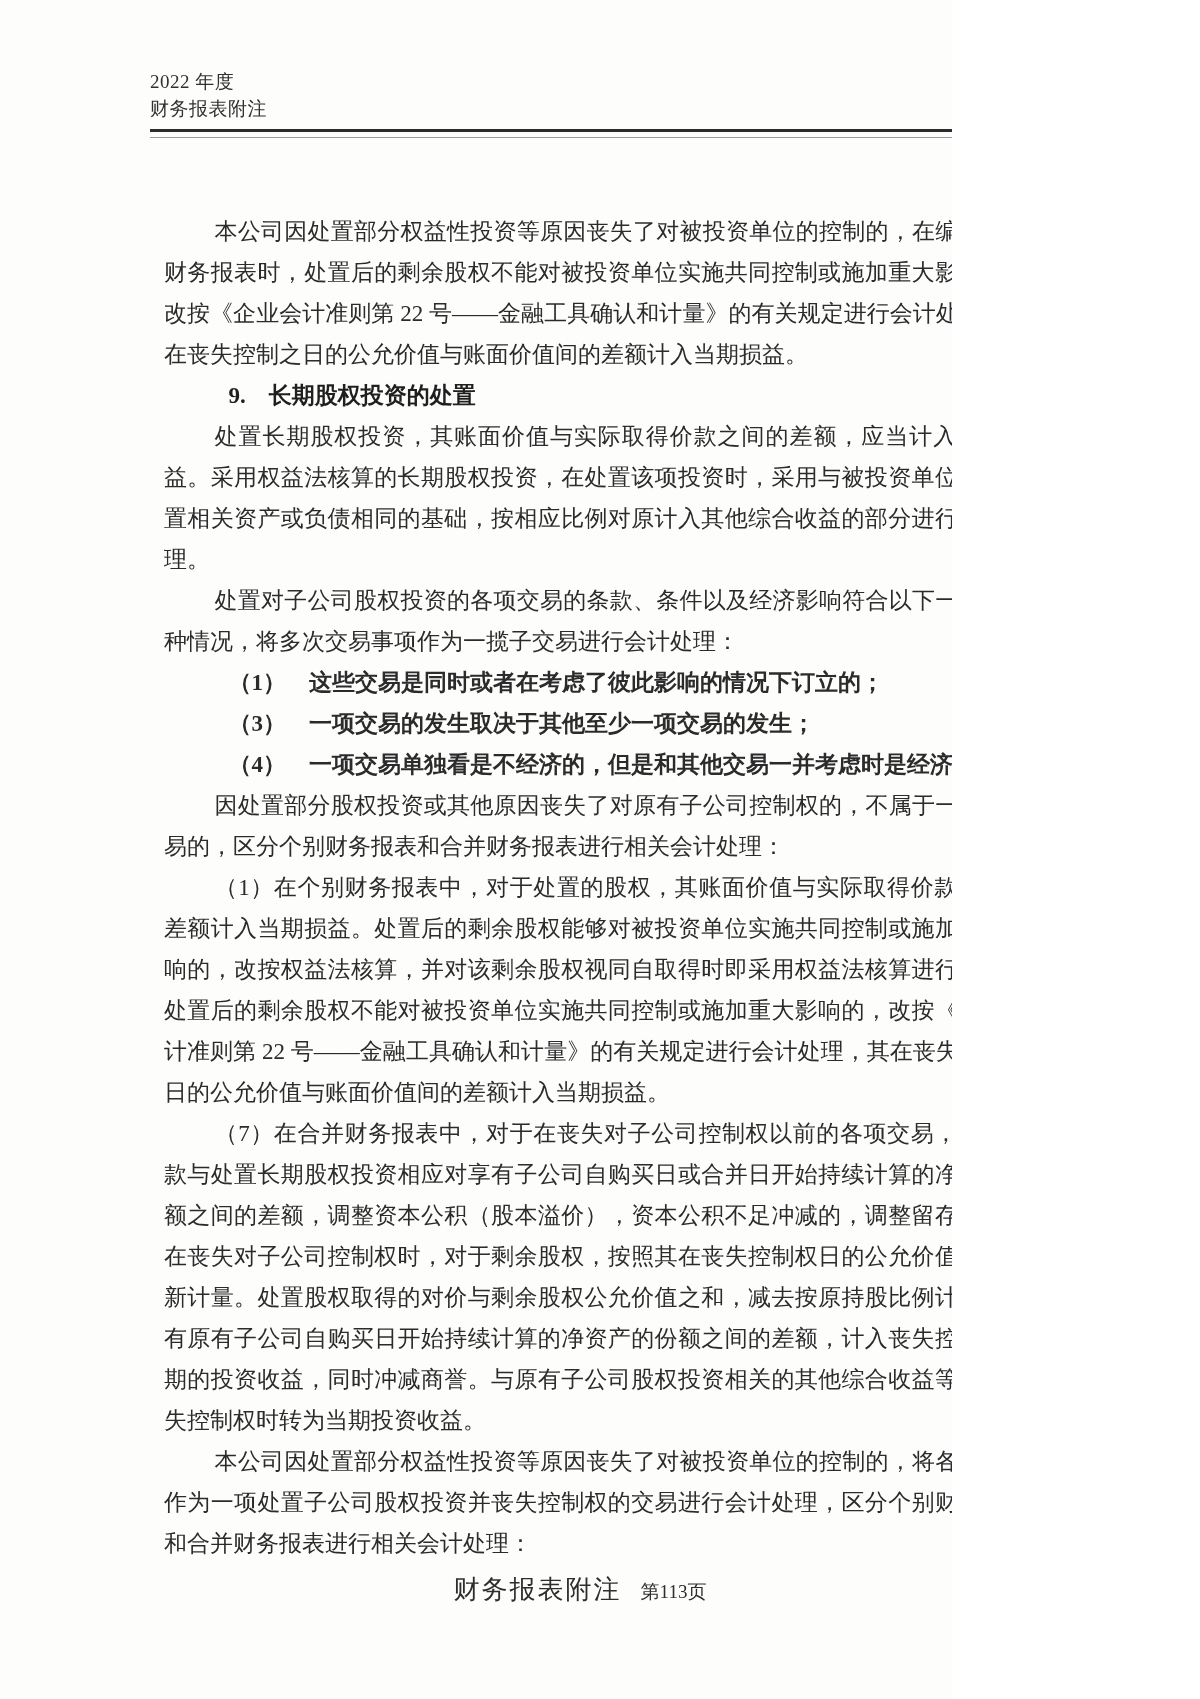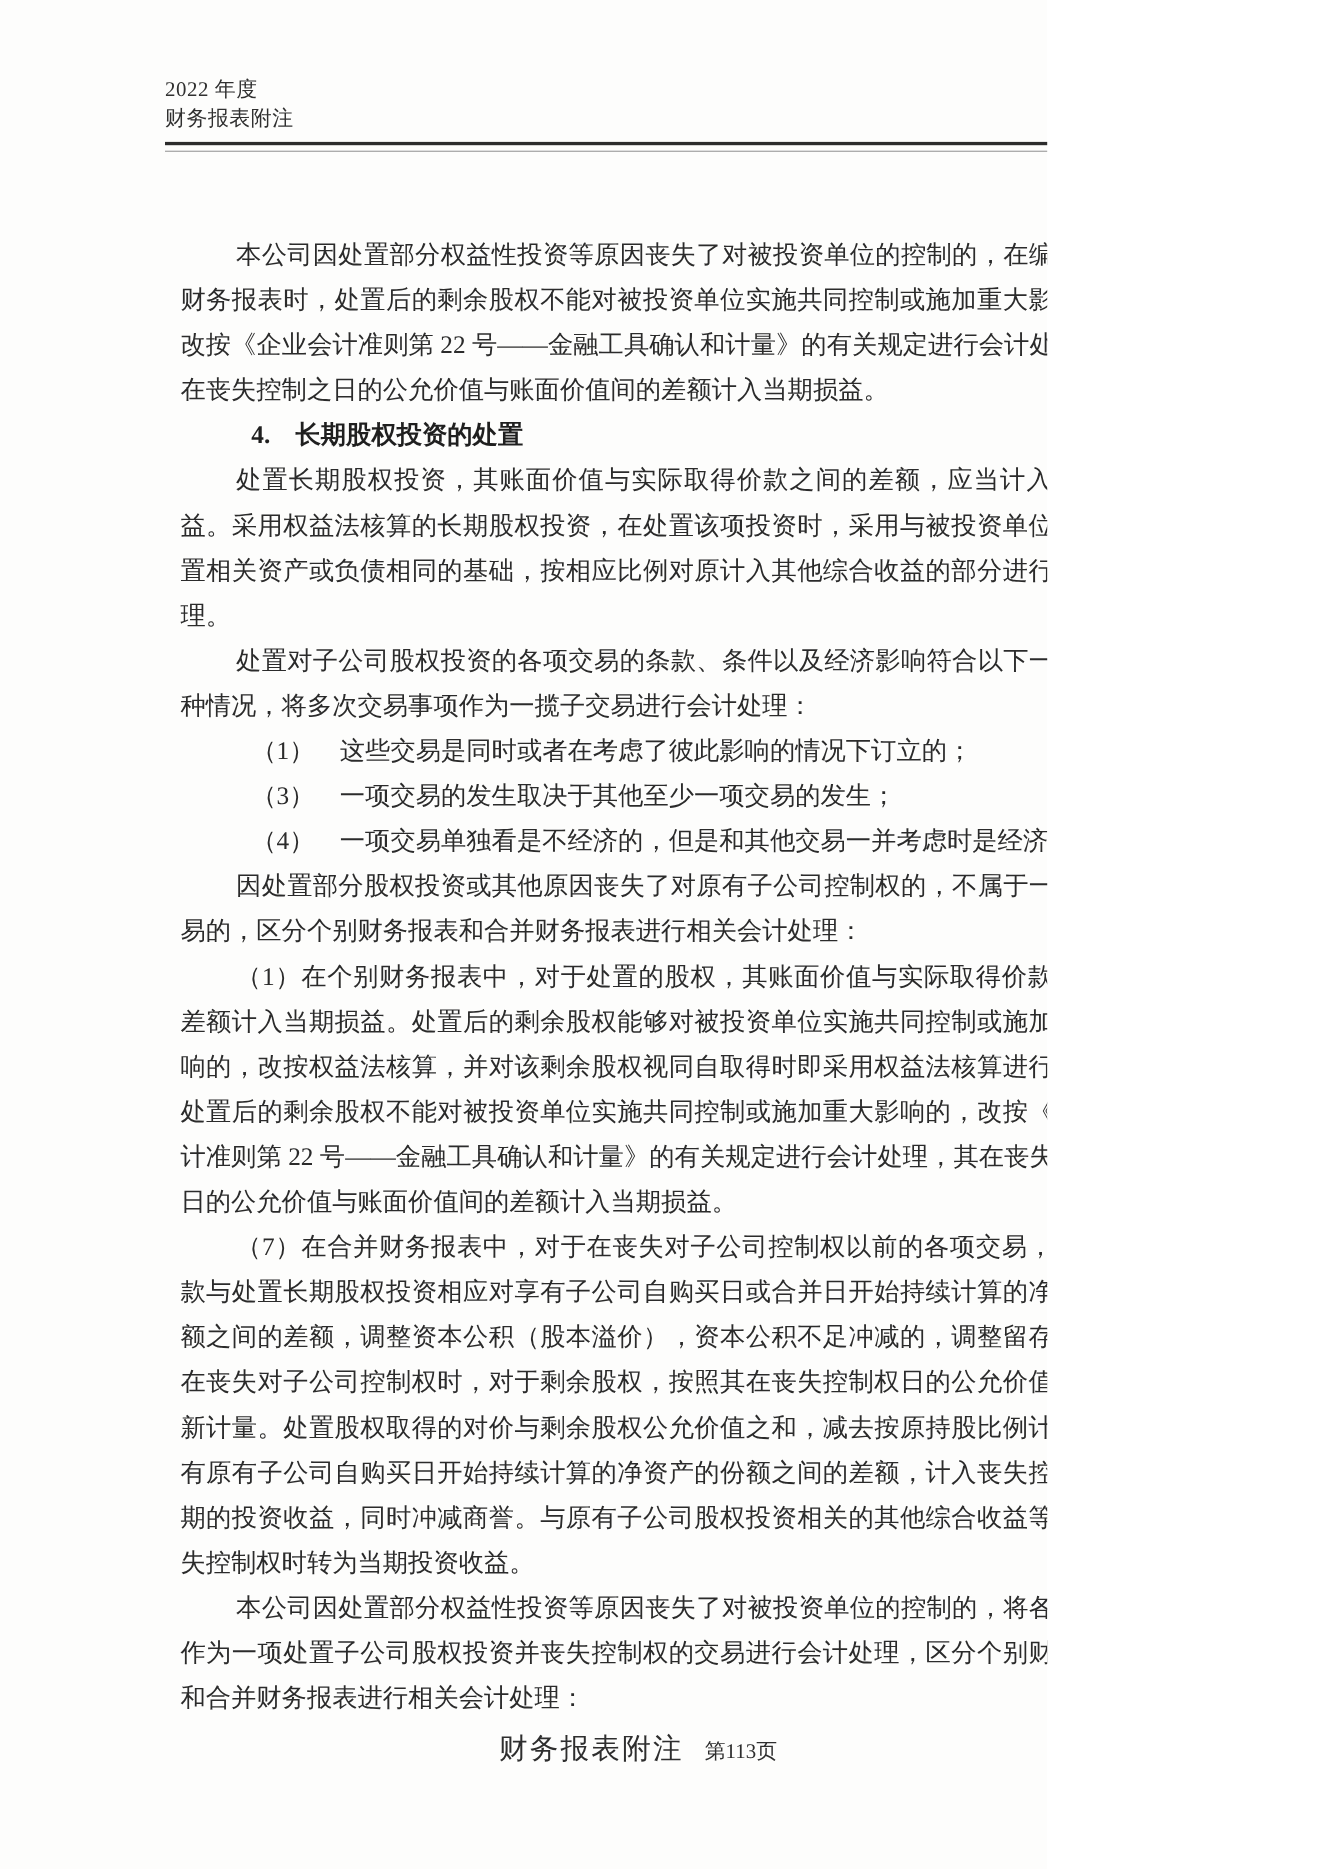--- a/index.html
+++ b/index.html
@@ -53,20 +53,21 @@
   p.body  { text-indent: 2.2em; }
   p.heading {
     text-indent: 2.8em;
     font-weight: bold;
     color: #1f1f1f;
     text-align: left;
   }
   p.list {
     text-indent: 2.8em;
     text-align: left;
+    font-weight: bold;
   }
   
   .page-footer {
     position: absolute;
     left: 148px;
     top: 1572px;
     width: 864px;
     text-align: center;
     white-space: nowrap;
     color: #2e2e2e;
@@ -86,21 +87,21 @@
 <div class="page">
 
   <header class="page-header">
     <div class="hdr-line">2022 年度</div>
     <div class="hdr-line">财务报表附注</div>
     <div class="hdr-rule"></div>
   </header>
 
   <main class="doc-body" id="doc-body">
       <p class="body">本公司因处置部分权益性投资等原因丧失了对被投资单位的控制的，在编制个别财务报表时，处置后的剩余股权不能对被投资单位实施共同控制或施加重大影响的，改按《企业会计准则第 22 号——金融工具确认和计量》的有关规定进行会计处理，其在丧失控制之日的公允价值与账面价值间的差额计入当期损益。</p>
-      <p class="heading">4.　长期股权投资的处置</p>
+      <p class="heading">9.　长期股权投资的处置</p>
       <p class="body">处置长期股权投资，其账面价值与实际取得价款之间的差额，应当计入当期损益。采用权益法核算的长期股权投资，在处置该项投资时，采用与被投资单位直接处置相关资产或负债相同的基础，按相应比例对原计入其他综合收益的部分进行会计处理。</p>
       <p class="body">处置对子公司股权投资的各项交易的条款、条件以及经济影响符合以下一种或多种情况，将多次交易事项作为一揽子交易进行会计处理：</p>
       <p class="list">（1）　这些交易是同时或者在考虑了彼此影响的情况下订立的；</p>
       <p class="list">（3）　一项交易的发生取决于其他至少一项交易的发生；</p>
       <p class="list">（4）　一项交易单独看是不经济的，但是和其他交易一并考虑时是经济的。</p>
       <p class="body">因处置部分股权投资或其他原因丧失了对原有子公司控制权的，不属于一揽子交易的，区分个别财务报表和合并财务报表进行相关会计处理：</p>
       <p class="body">（1）在个别财务报表中，对于处置的股权，其账面价值与实际取得价款之间的差额计入当期损益。处置后的剩余股权能够对被投资单位实施共同控制或施加重大影响的，改按权益法核算，并对该剩余股权视同自取得时即采用权益法核算进行调整；处置后的剩余股权不能对被投资单位实施共同控制或施加重大影响的，改按《企业会计准则第 22 号——金融工具确认和计量》的有关规定进行会计处理，其在丧失控制之日的公允价值与账面价值间的差额计入当期损益。</p>
       <p class="body">（7）在合并财务报表中，对于在丧失对子公司控制权以前的各项交易，处置价款与处置长期股权投资相应对享有子公司自购买日或合并日开始持续计算的净资产份额之间的差额，调整资本公积（股本溢价），资本公积不足冲减的，调整留存收益；在丧失对子公司控制权时，对于剩余股权，按照其在丧失控制权日的公允价值进行重新计量。处置股权取得的对价与剩余股权公允价值之和，减去按原持股比例计算应享有原有子公司自购买日开始持续计算的净资产的份额之间的差额，计入丧失控制权当期的投资收益，同时冲减商誉。与原有子公司股权投资相关的其他综合收益等，在丧失控制权时转为当期投资收益。</p>
       <p class="body">本公司因处置部分权益性投资等原因丧失了对被投资单位的控制的，将各项交易作为一项处置子公司股权投资并丧失控制权的交易进行会计处理，区分个别财务报表和合并财务报表进行相关会计处理：</p>
     </main>

